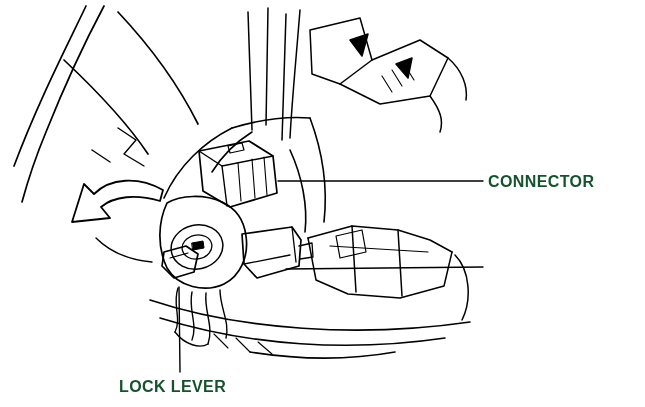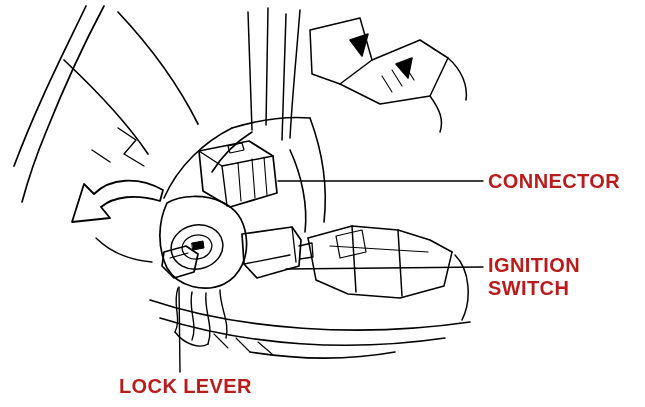--- a/index.html
+++ b/index.html
@@ -15,22 +15,22 @@
     background: #ffffff;
     overflow: hidden;
   }
   .diagram-stage svg {
     position: absolute;
     left: 0;
     top: 0;
   }
   .part-label {
     position: absolute;
-    color: #b91c1c;
-    font-size: 20px;
+    color: #14532d;
+    font-size: 16px;
     font-weight: bold;
     letter-spacing: 0.4px;
     line-height: 23px;
     white-space: pre-line;
     user-select: none;
   }
   .lbl-connector { left: 488px; top: 170px; }
   .lbl-ignition  { left: 488px; top: 254px; }
   .lbl-locklever { left: 119px; top: 375px; text-align: center; }
 </style>
@@ -128,18 +128,16 @@
       <path d="M 170 258 L 188 253" stroke-width="1.2"></path>
     </g>
 
     <line x1="483" y1="181" x2="278" y2="181" stroke-width="1.4"></line>
     <line x1="483" y1="267" x2="286" y2="269" stroke-width="1.4"></line>
     <line x1="180" y1="372" x2="179" y2="287" stroke-width="1.4"></line>
   </svg>
 
   <div class="part-label lbl-connector">CONNECTOR</div>
 
-  <div class="part-label lbl-ignition">IGNITION
-SWITCH</div>
 
   <div class="part-label lbl-locklever">LOCK LEVER</div>
 
 </div>
 
 </body></html>

